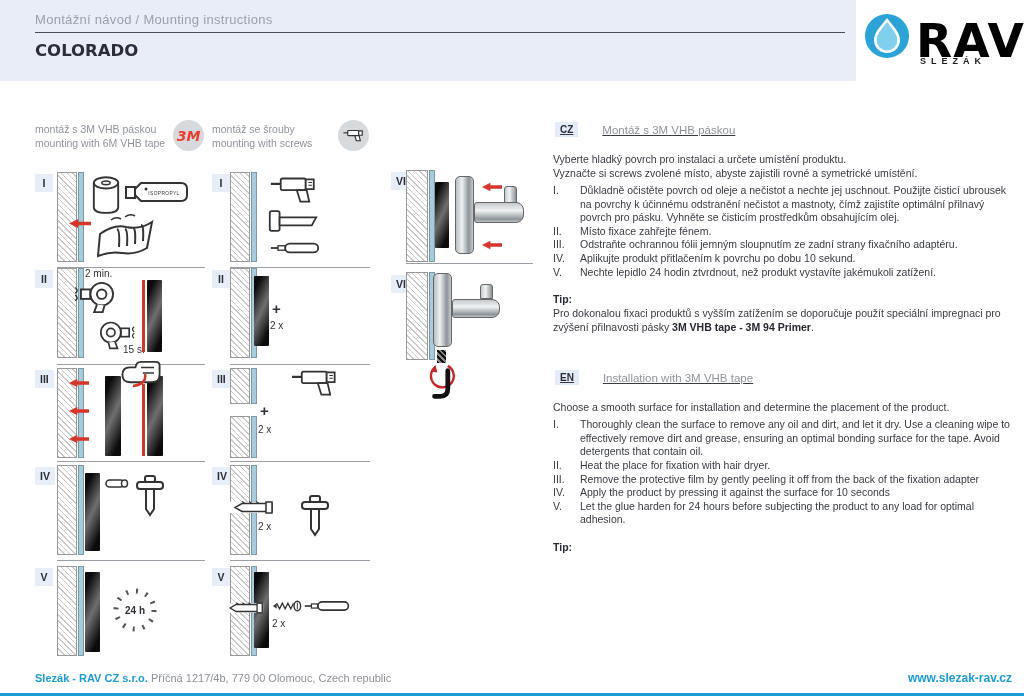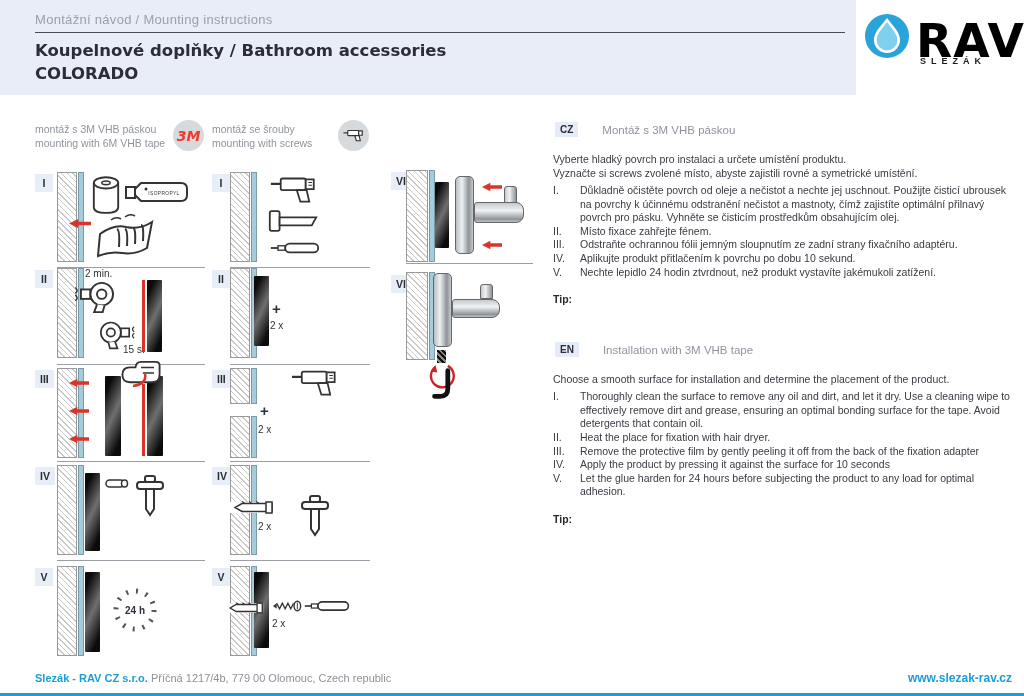--- a/index.html
+++ b/index.html
@@ -1,21 +1,21 @@
 <!DOCTYPE html>
 <html><head>
 <meta charset="utf-8">
 <style>
   html,body{margin:0;padding:0;}
   body{width:1024px;height:696px;position:relative;background:#fff;
        font-family:"Liberation Sans",sans-serif;color:#383b42;overflow:hidden;}
   .abs{position:absolute;}
 
   
-  .band{position:absolute;left:0;top:0;width:1024px;height:95px;background:#e9edf7;}
+  .band{position:absolute;left:0;top:0;width:1024px;height:81px;background:#e9edf7;}
   .hdr-sub{position:absolute;left:35px;top:12px;font-size:13px;color:#9aa0ab;letter-spacing:.3px;}
   .hdr-rule{position:absolute;left:35px;top:32px;width:810px;height:1px;background:#474b54;}
   .hdr-title{position:absolute;left:35px;top:39px;font-family:"DejaVu Sans",sans-serif;
              font-size:16.5px;font-weight:bold;color:#2b2e36;line-height:23px;}
   .logobox{position:absolute;left:856px;top:0;width:168px;height:95px;background:#fff;}
   .rav{position:absolute;left:60px;top:13px;font-family:"DejaVu Sans",sans-serif;
        font-size:47px;font-weight:900;color:#000000;letter-spacing:1px;}
   .slezak{position:absolute;left:64px;top:56px;font-size:9px;font-weight:bold;
           color:#1c1c1e;letter-spacing:5px;}
 
@@ -41,21 +41,21 @@
   .chrome-h{position:absolute;box-sizing:border-box;border:1px solid #666;border-radius:3px;
             background:linear-gradient(180deg,#c6cacd,#f0f2f3 40%,#8d9499 85%,#c0c4c7);}
   .knob{position:absolute;box-sizing:border-box;border:1px solid #666;border-radius:3px 3px 0 0;
         background:linear-gradient(90deg,#c6cacd,#f0f2f3 40%,#8d9499);}
   .thread{position:absolute;width:9px;height:13px;
           background:repeating-linear-gradient(45deg,#111 0 2px,#888 2px 4px);}
   svg{display:block;}
 
   
   .instr{position:absolute;left:553px;top:118px;width:458px;}
-  .lang-row{display:flex;align-items:center;margin:4px 0 0 2px;}
+  .lang-row{display:flex;align-items:center;margin:4px 0 0 2px;text-decoration:underline;}
   .lang-badge{background:#e4ecf7;color:#2b2e36;font-weight:bold;font-size:10px;
               padding:2px 5px;}
   .lang-heading{font-size:11.5px;color:#8f949c;margin-left:24px;}
   .intro{margin-top:15px;font-size:10.5px;line-height:14px;}
   .slist{margin-top:4px;}
   .li{display:flex;font-size:10.5px;line-height:13.6px;}
   .li .n{width:27px;flex:none;}
   .li .t{flex:1;}
   .tip{margin-top:13px;font-size:10.5px;line-height:14px;}
   .tip b{color:#26292f;}
@@ -68,21 +68,20 @@
   .foot-right{position:absolute;right:12px;top:671px;font-size:12px;font-weight:bold;color:#1b9dd9;}
   .foot-line{position:absolute;left:0;bottom:0;width:1024px;height:3px;background:#1b9dd9;}
 </style>
 </head>
 <body>
 
 <div class="band">
   <div class="hdr-sub">Montážní návod / Mounting instructions</div>
   <div class="hdr-rule"></div>
   <div class="hdr-title">
-    <div>Koupelnové doplňky / Bathroom accessories</div>
     <div>COLORADO</div>
   </div>
   <div class="logobox">
     <span class="abs" style="left:8px;top:13px">
       <svg width="46" height="46" viewBox="0 0 46 46">
         <circle cx="23" cy="23" r="22" fill="#2aa4d8"></circle>
         <path d="M23 5 C 16 14 10 19.5 10 27 a13 13 0 0 0 26 0 C 36 19.5 30 14 23 5 Z" fill="#fff"></path>
         <path d="M23 9 C 17.5 16.5 12.6 21 12.6 27 a10.4 10.4 0 0 0 20.8 0 C 33.4 21 28.5 16.5 23 9 Z" fill="#7fd0ee"></path>
       </svg>
     </span>
@@ -420,20 +419,21 @@
           <span class="n">IV.</span>
           <span class="t">Aplikujte produkt přitlačením k povrchu po dobu 10 sekund.</span>
         </div>
       <div class="li">
           <span class="n">V.</span>
           <span class="t">Nechte lepidlo 24 hodin ztvrdnout, než produkt vystavíte jakémukoli zatížení.</span>
         </div>
     </div>
     <div class="tip">
       <div class="tip-label">Tip:</div>
+      <div><span>Pro dokonalou fixaci produktů s vyšším zatížením se doporučuje použít speciální impregnaci pro zvýšení přilnavosti pásky </span><b>3M VHB tape - 3M 94 Primer</b><span>.</span></div>
     </div>
   </section>
 
   <section class="sec-en">
     <div class="lang-row">
       <span class="lang-badge">EN</span>
       <span class="lang-heading">Installation with 3M VHB tape</span>
     </div>
     <div class="intro">
       <div>Choose a smooth surface for installation and determine the placement of the product.</div>

